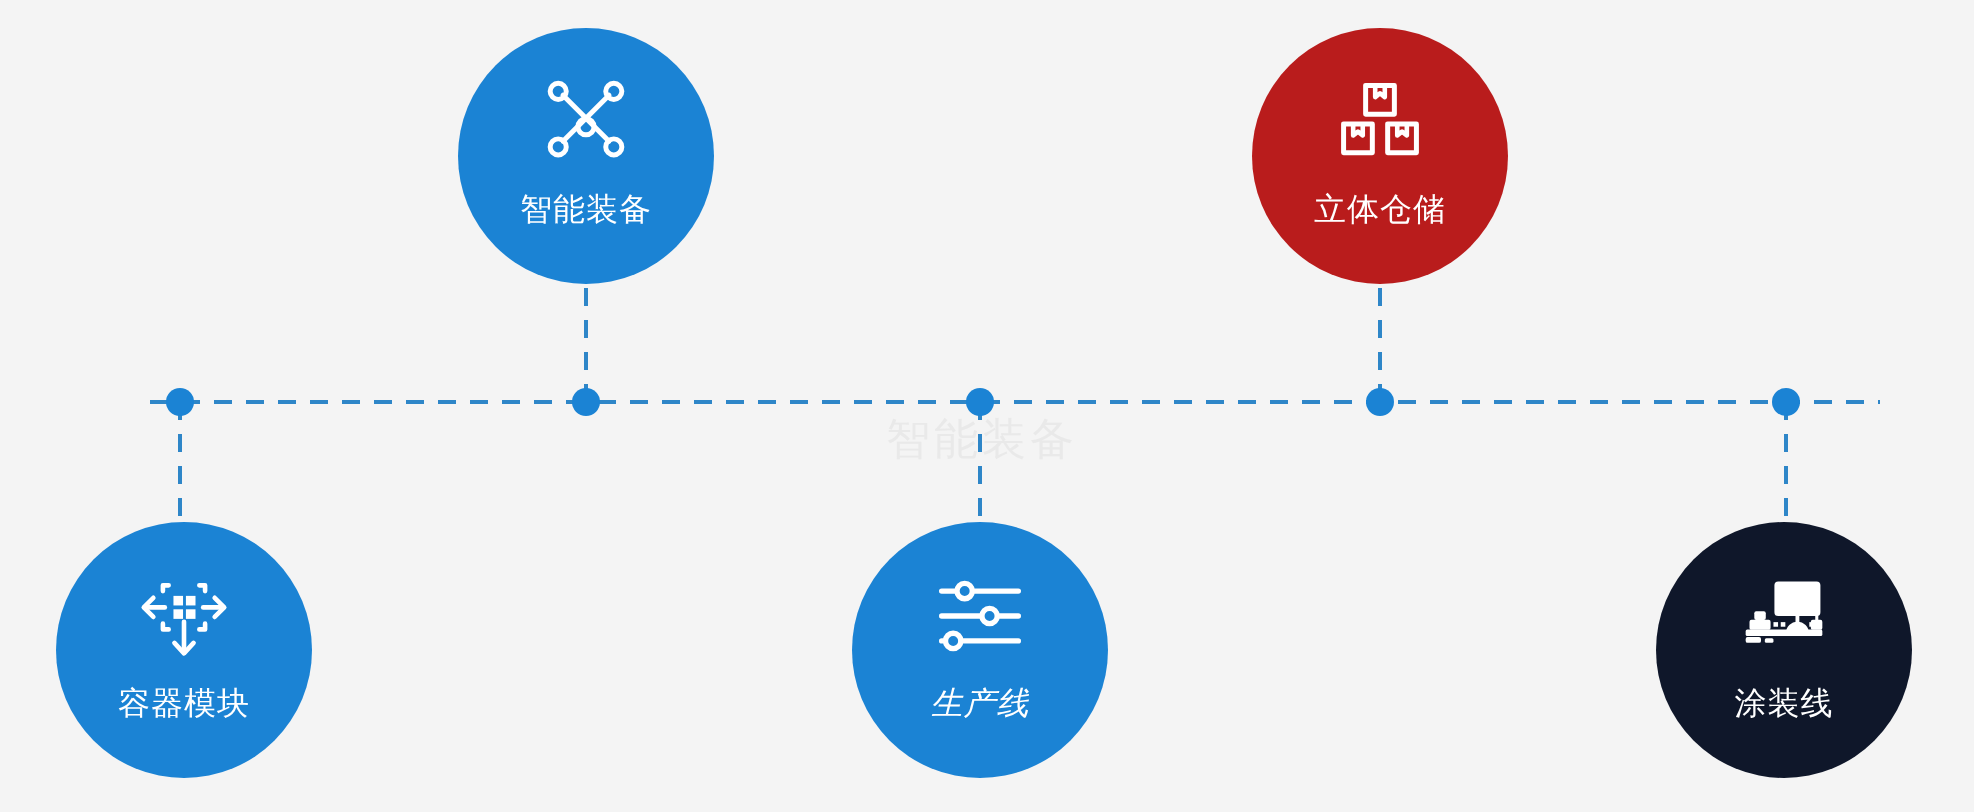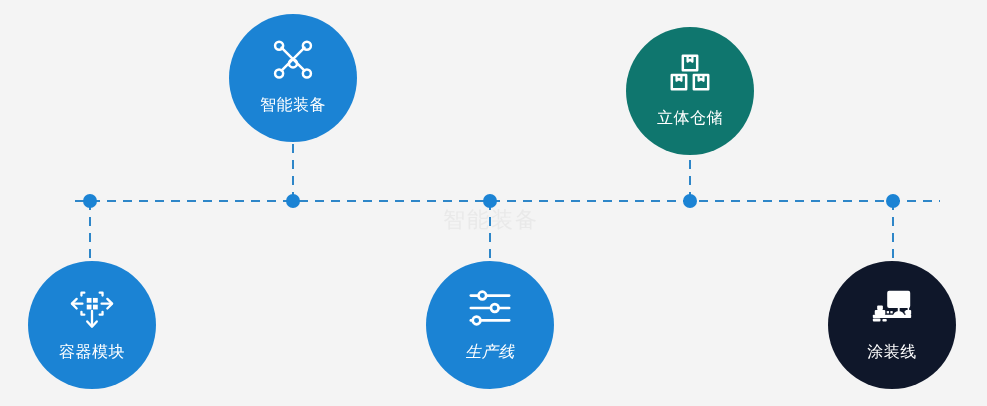--- a/index.html
+++ b/index.html
@@ -103,21 +103,21 @@
           <circle cx="38.5" cy="8" r="4.2"></circle>
           <circle cx="9.5" cy="37" r="4.2"></circle>
           <circle cx="38.5" cy="37" r="4.2"></circle>
           <circle cx="24" cy="26.5" r="4.2"></circle>
         </g>
       </svg>
     </span>
     <span class="node-label">智能装备</span>
   </div>
 
-  <div class="node-circle" style="width: 128px; height: 128px; left: 626px; top: 27px; background: #0f766e; align-items: center;">
+  <div class="node-circle" style="width: 128px; height: 128px; left: 626px; top: 14px; background: #b91c1c; align-items: center;">
     <span class="node-icon">
       <svg viewBox="0 0 48 48" xmlns="http://www.w3.org/2000/svg">
         <g fill="none" stroke="#ffffff" stroke-width="2.6" stroke-linejoin="round">
           <rect x="16.5" y="5" width="15" height="15"></rect>
           <path d="M21.5 5 L21.5 11 L24 9 L26.5 11 L26.5 5" stroke-width="2.4"></path>
           <rect x="5" y="25" width="15" height="15"></rect>
           <path d="M10 25 L10 31 L12.5 29 L15 31 L15 25" stroke-width="2.4"></path>
           <rect x="28" y="25" width="15" height="15"></rect>
           <path d="M33 25 L33 31 L35.5 29 L38 31 L38 25" stroke-width="2.4"></path>
         </g>

